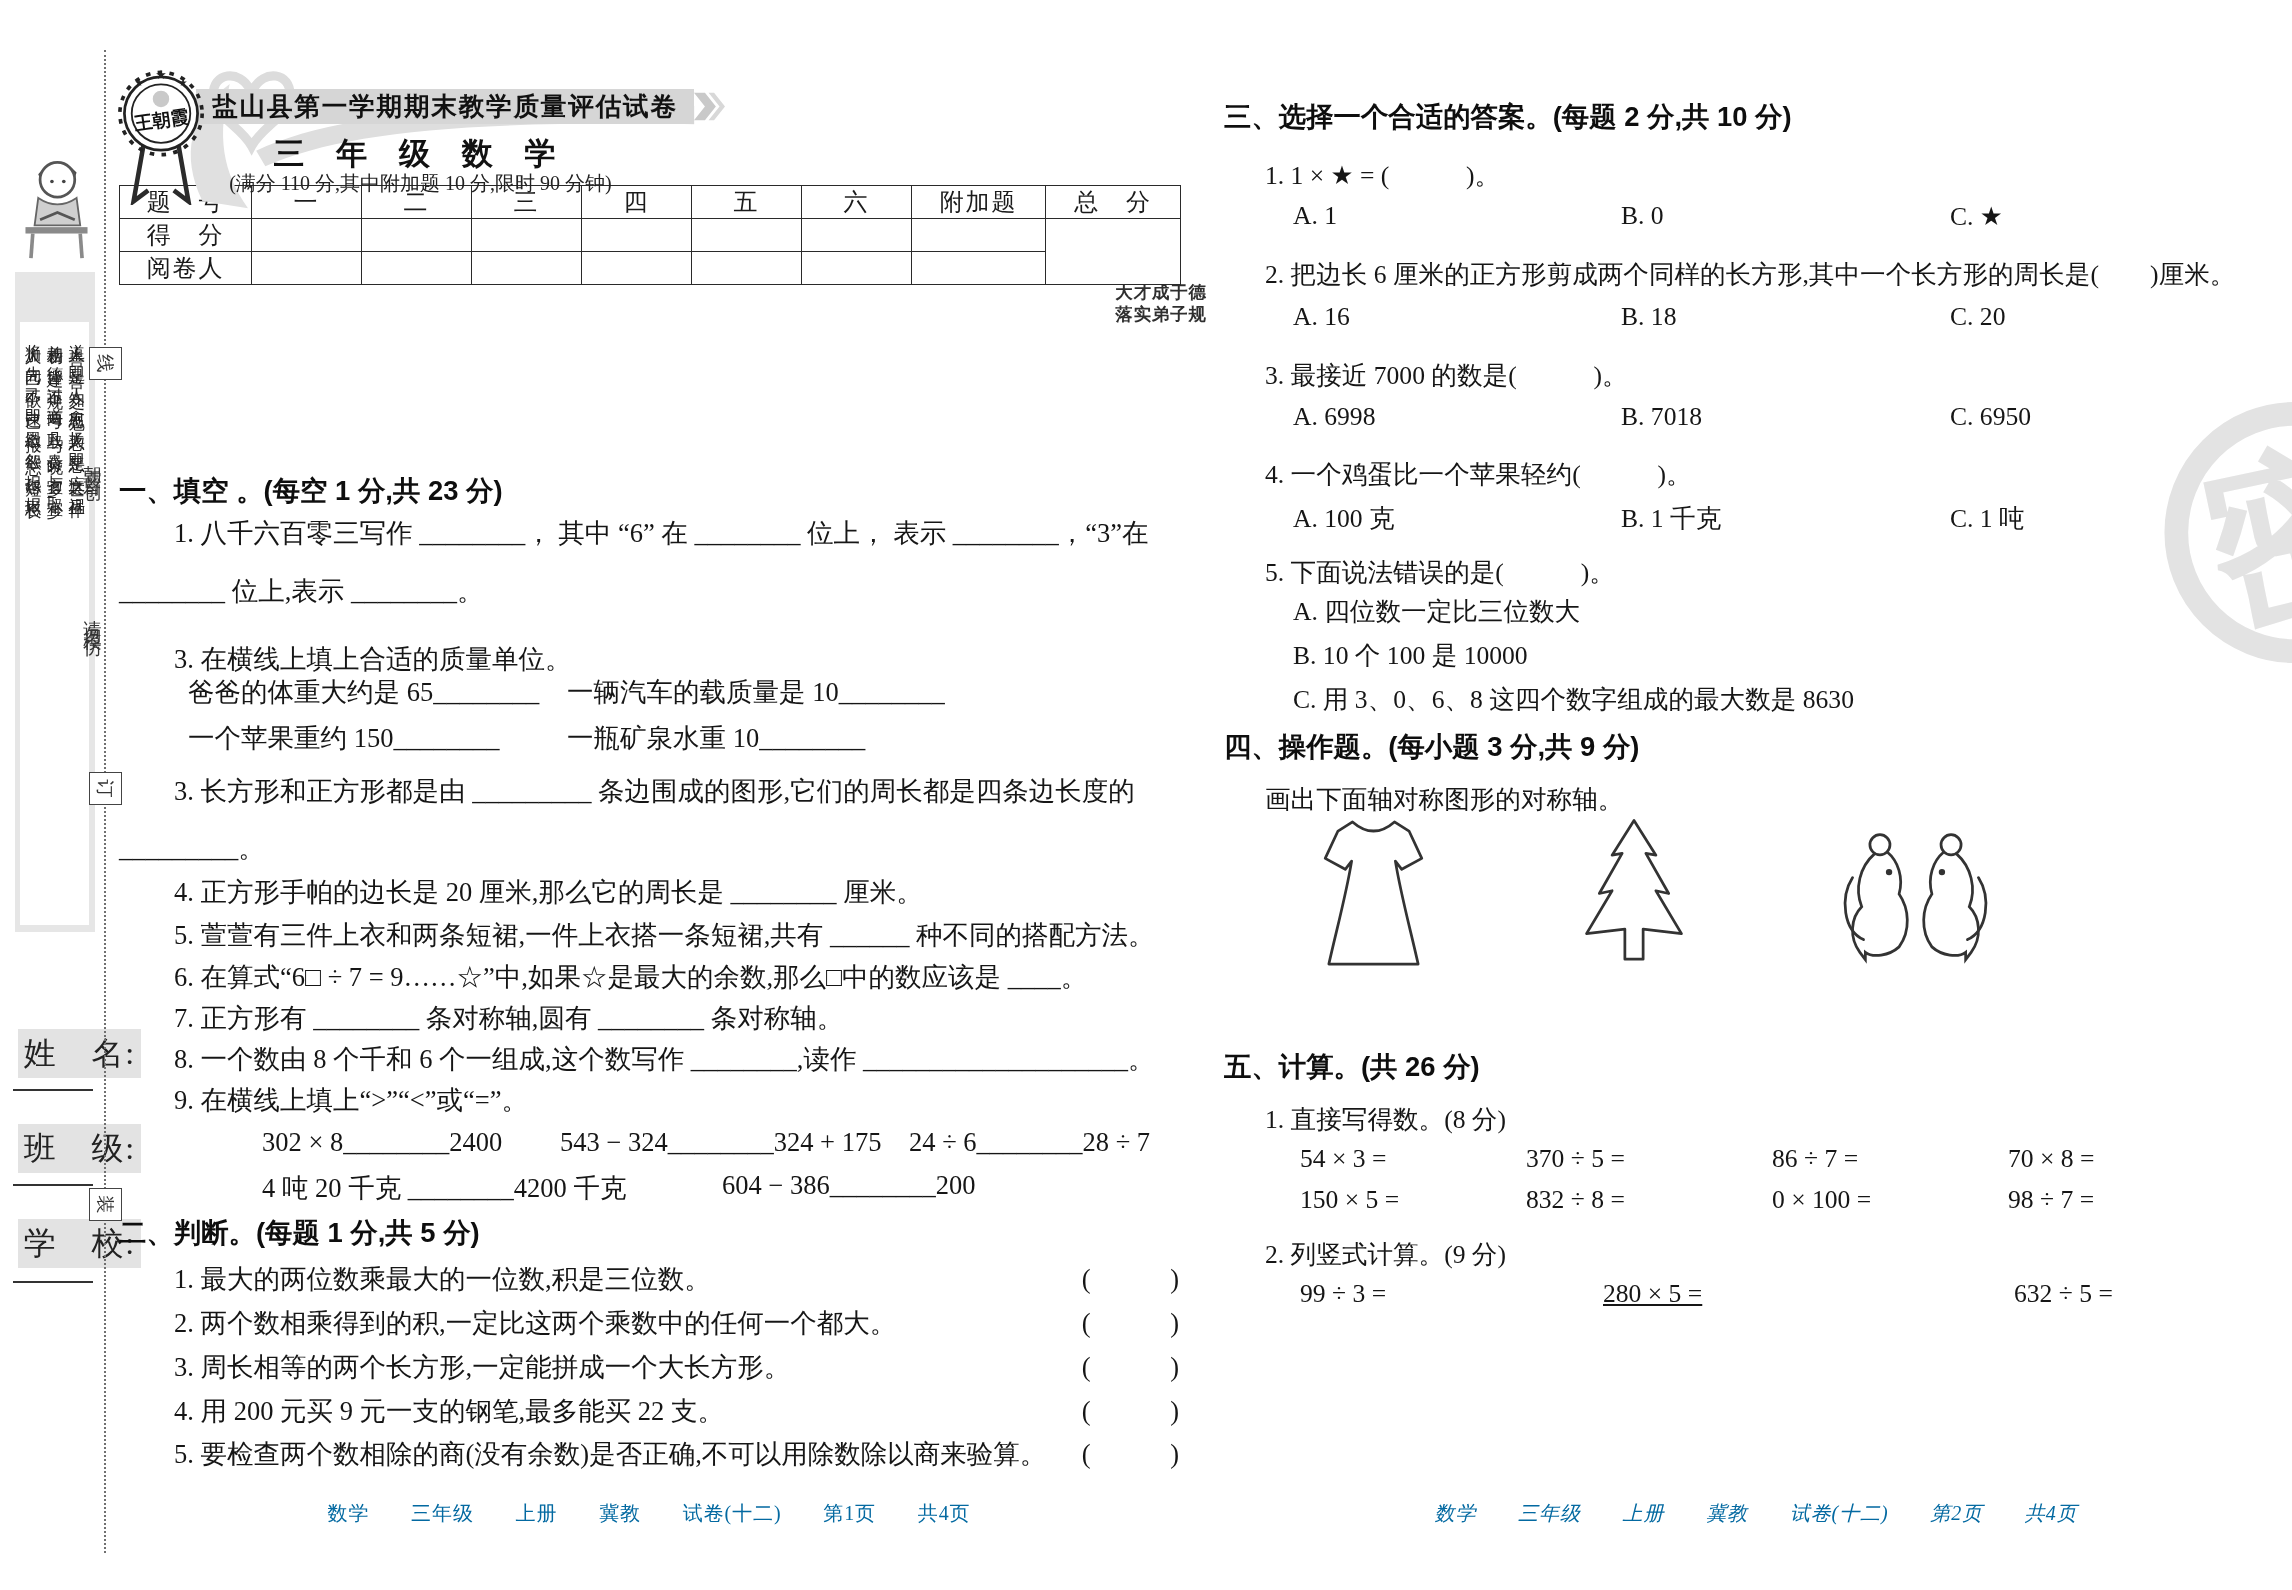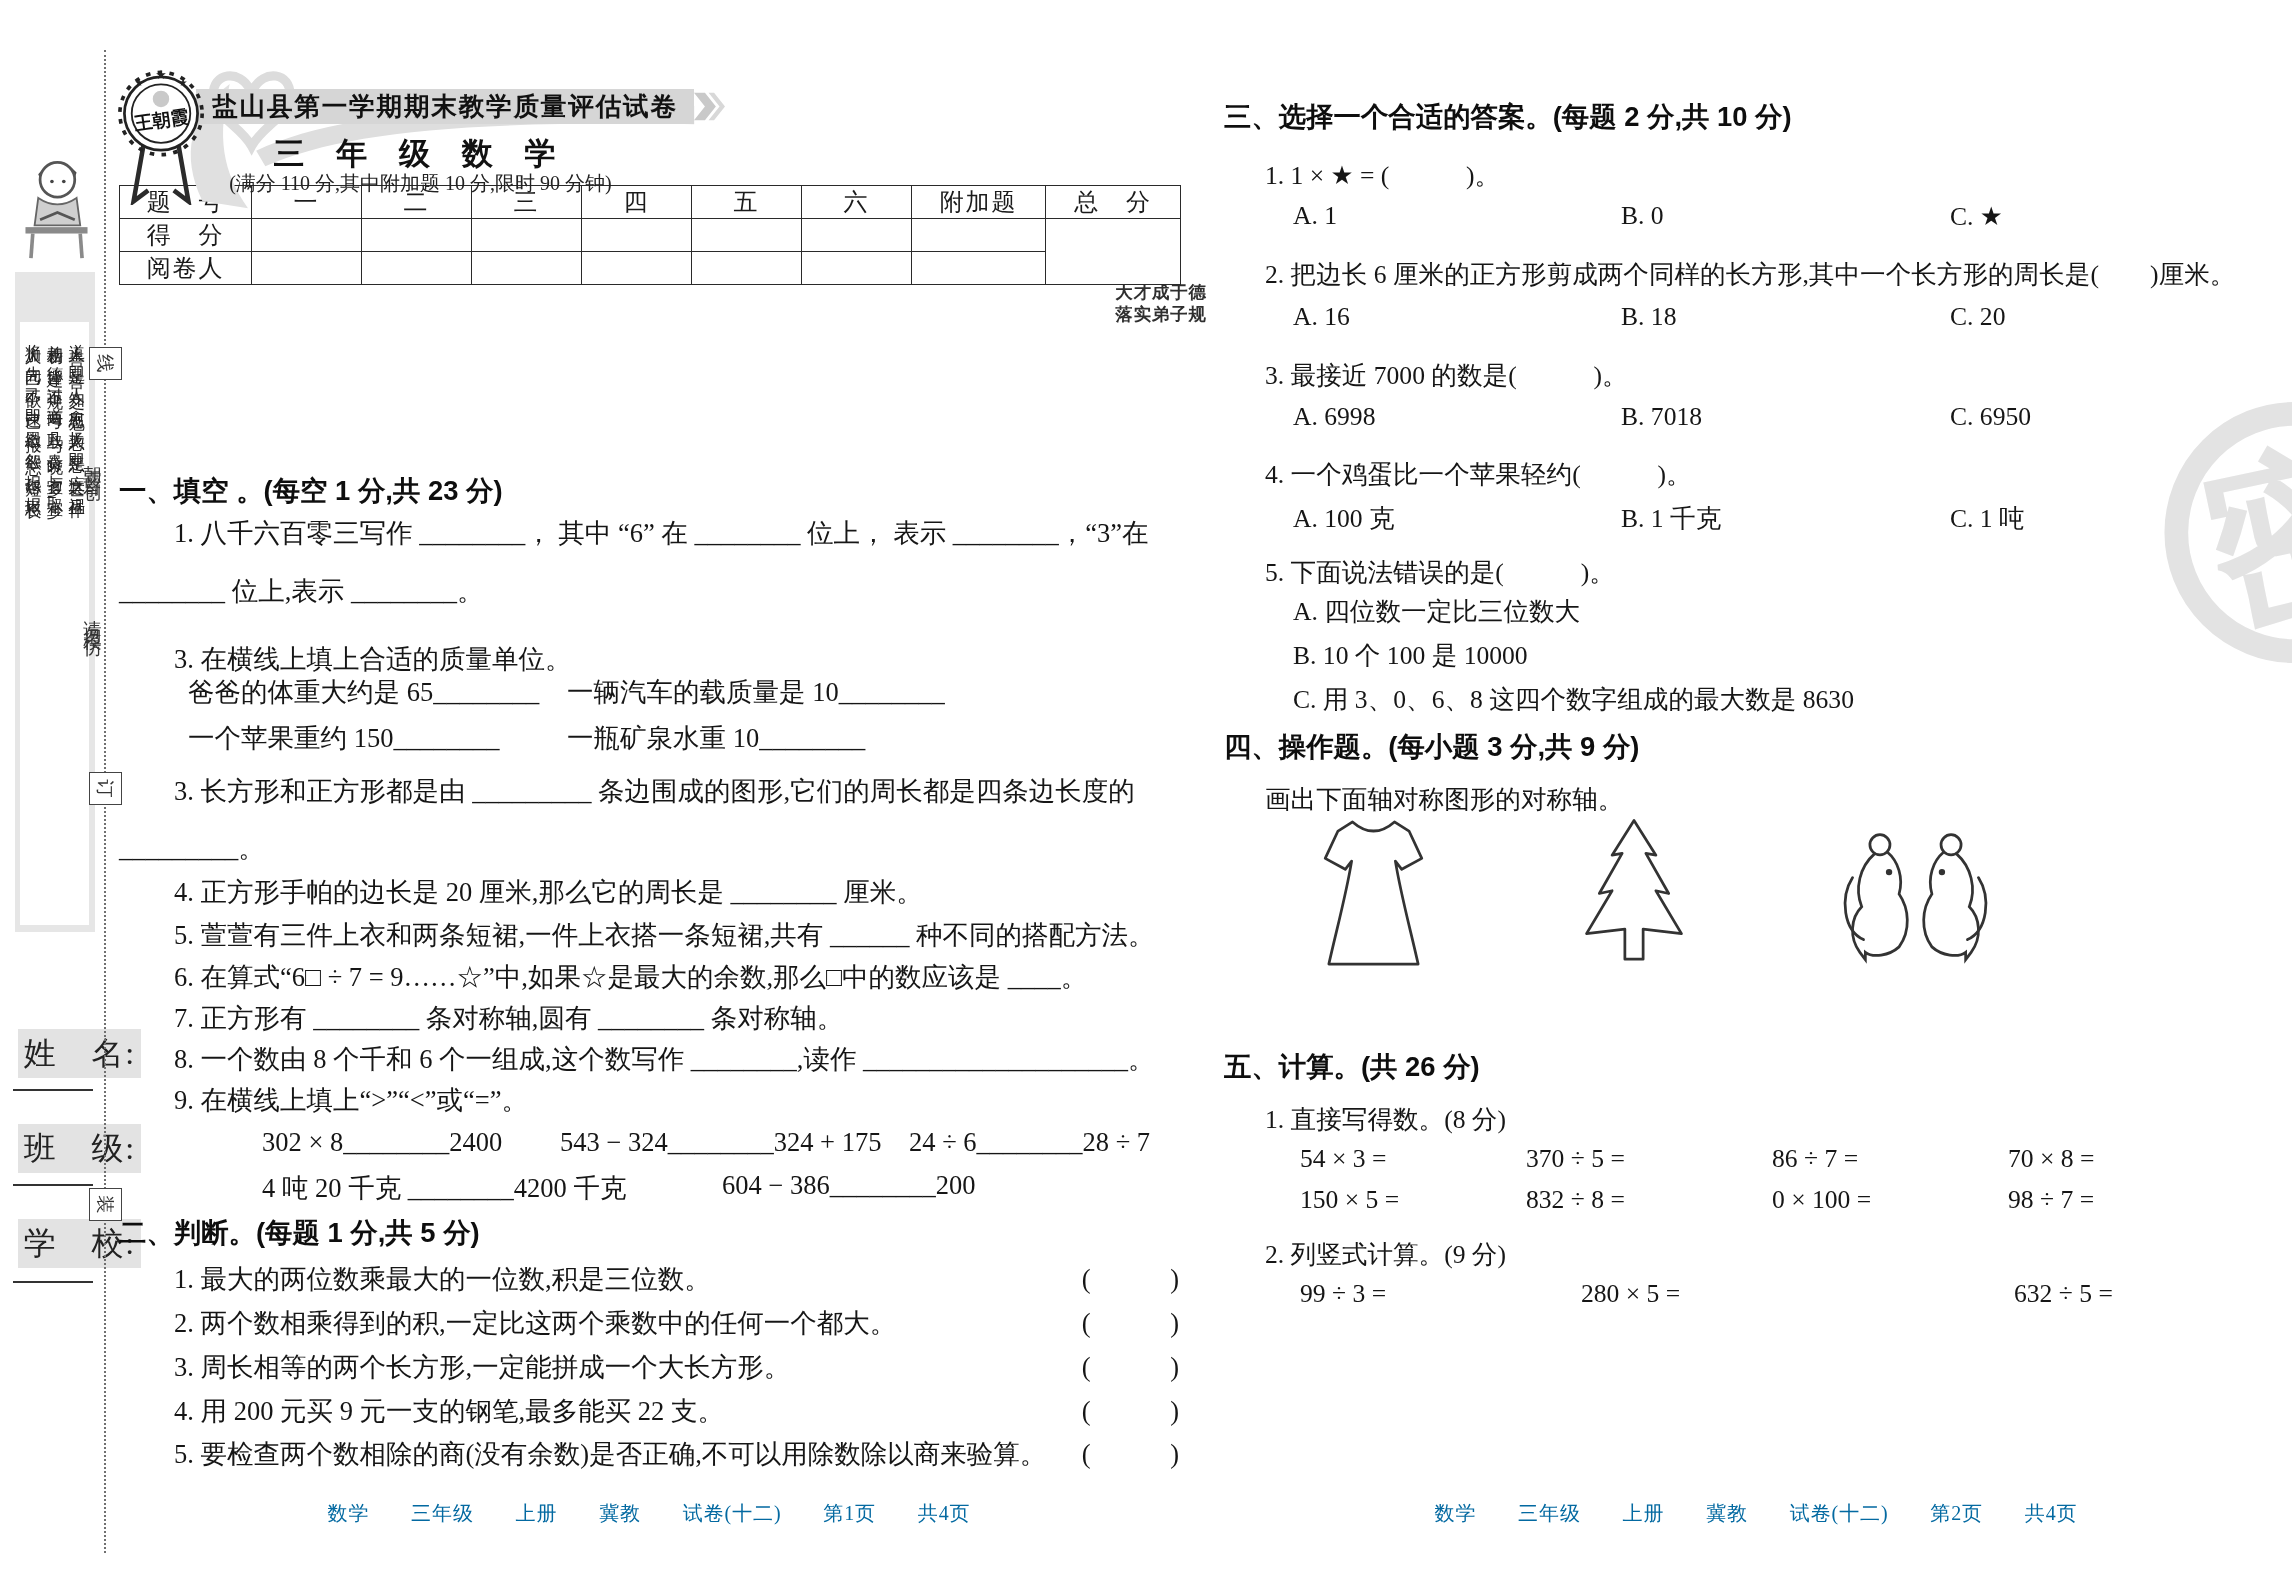--- a/index.html
+++ b/index.html
@@ -328,24 +328,24 @@
   </div>
   <div class="ropt" style="top:1185px;">
     <span class="o" style="left:76px;">150 × 5 =</span>
     <span class="o" style="left:302px;">832 ÷ 8 =</span>
     <span class="o" style="left:548px;">0 × 100 =</span>
     <span class="o" style="left:784px;">98 ÷ 7 =</span>
   </div>
   <div class="rq" style="top:1230px;">2. 列竖式计算。(9 分)</div>
   <div class="ropt" style="top:1279px;">
     <span class="o" style="left:76px;">99 ÷ 3 =</span>
-    <span class="o" style="left:357px;">280 × 5 =</span>
+    <span class="o" style="left:379px;text-decoration:underline;">280 × 5 =</span>
     <span class="o" style="left:790px;">632 ÷ 5 =</span>
   </div>
 
-  <div class="footer" style="top:1500px;left:0;width:1064px;">数学　　三年级　　上册　　冀教　　试卷(十二)　　第2页　　共4页</div>
+  <div class="footer" style="top:1500px;left:0;width:1064px;font-style:italic;">数学　　三年级　　上册　　冀教　　试卷(十二)　　第2页　　共4页</div>
 </div>
 
 <svg class="abs" style="left:2158px;top:391px;" width="274" height="283" viewBox="0 0 300 310">
   <circle cx="150" cy="155" r="130" fill="none" stroke="#e3e3e3" stroke-width="26"></circle>
   <text x="150" y="225" font-size="195" font-weight="bold" text-anchor="middle" fill="#e3e3e3" font-family="'Liberation Sans',sans-serif" transform="rotate(-12 150 155)">密</text>
 </svg>
 
 
 </body></html>

